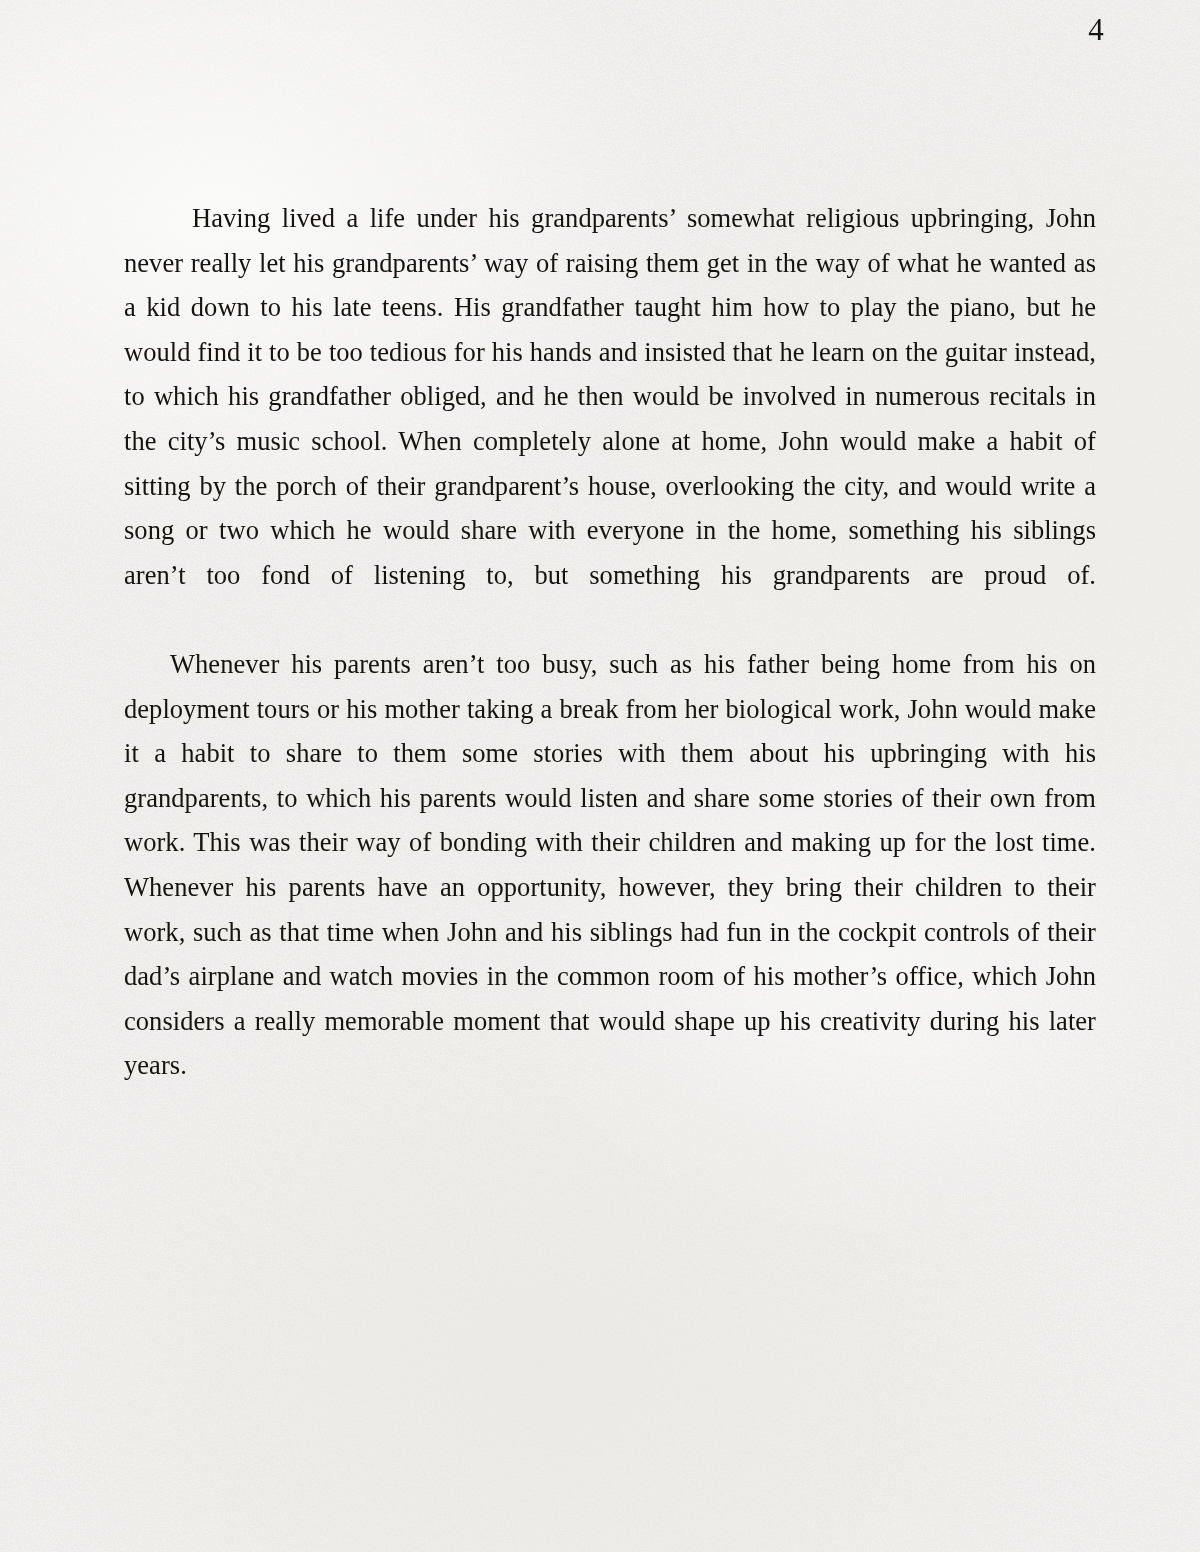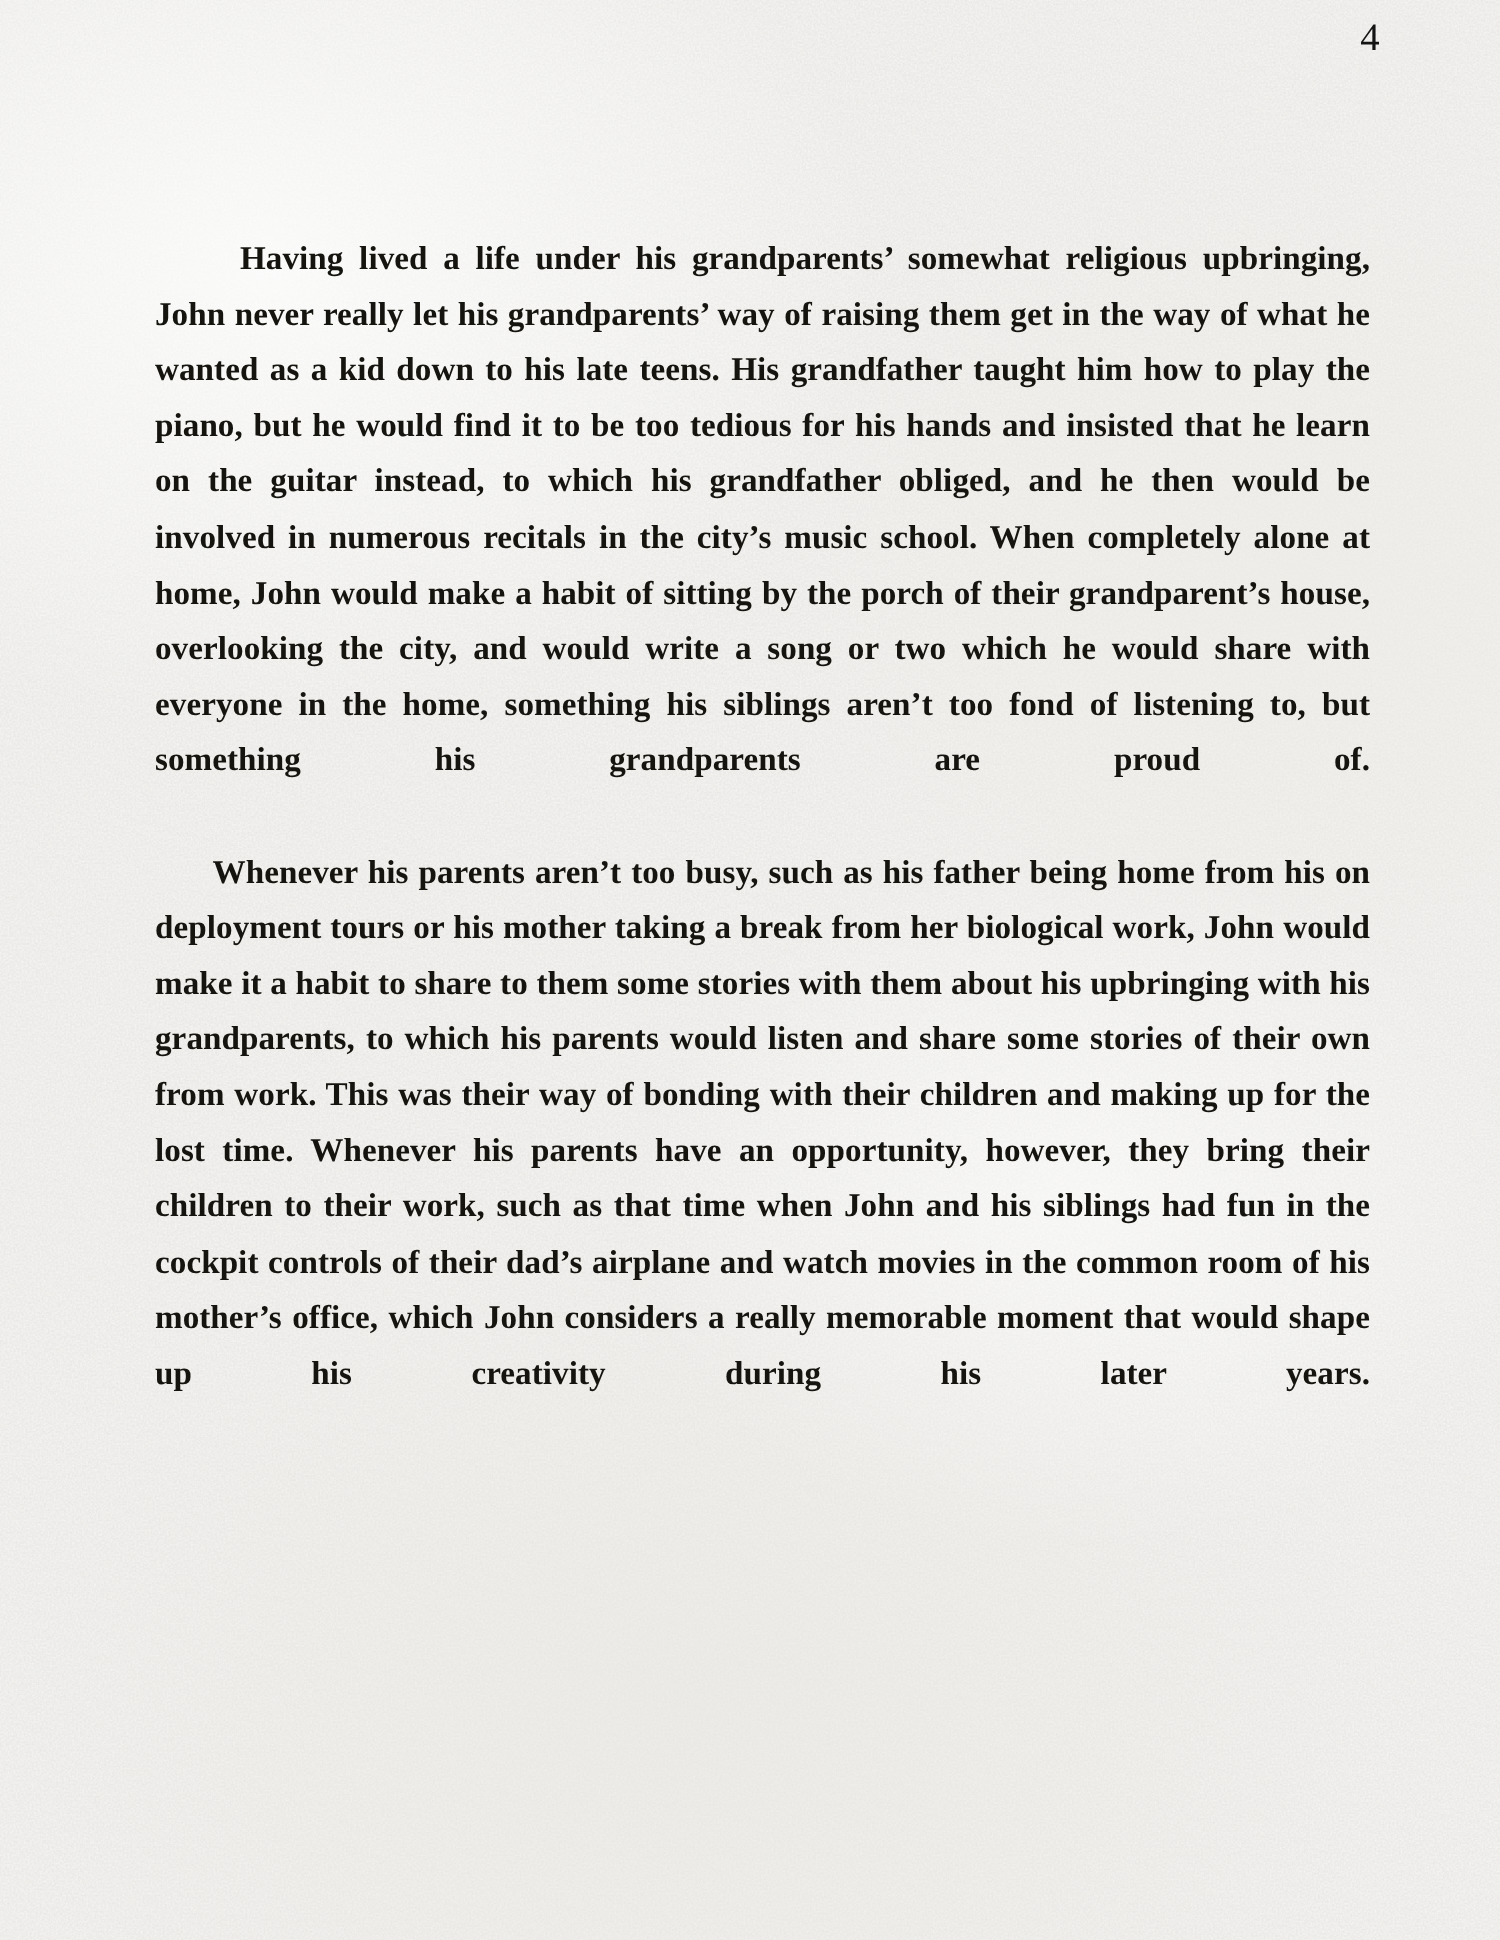--- a/index.html
+++ b/index.html
@@ -85,23 +85,22 @@
     font-size: 31px;
     line-height: 1;
     color: #141414;
     letter-spacing: 0.2px;
   }
 
   
   .body-text {
     position: absolute;
     left: 124px;
-    top: 184px;
+    top: 196px;
     width: 972px;
-    font-weight: bold;
   }
 
   .para {
     margin: 0;
     text-align: justify;
     text-justify: inter-word;
     font-size: 26.5px;
     line-height: 44.6px;
     color: #15140f;
     letter-spacing: 0.05px;

